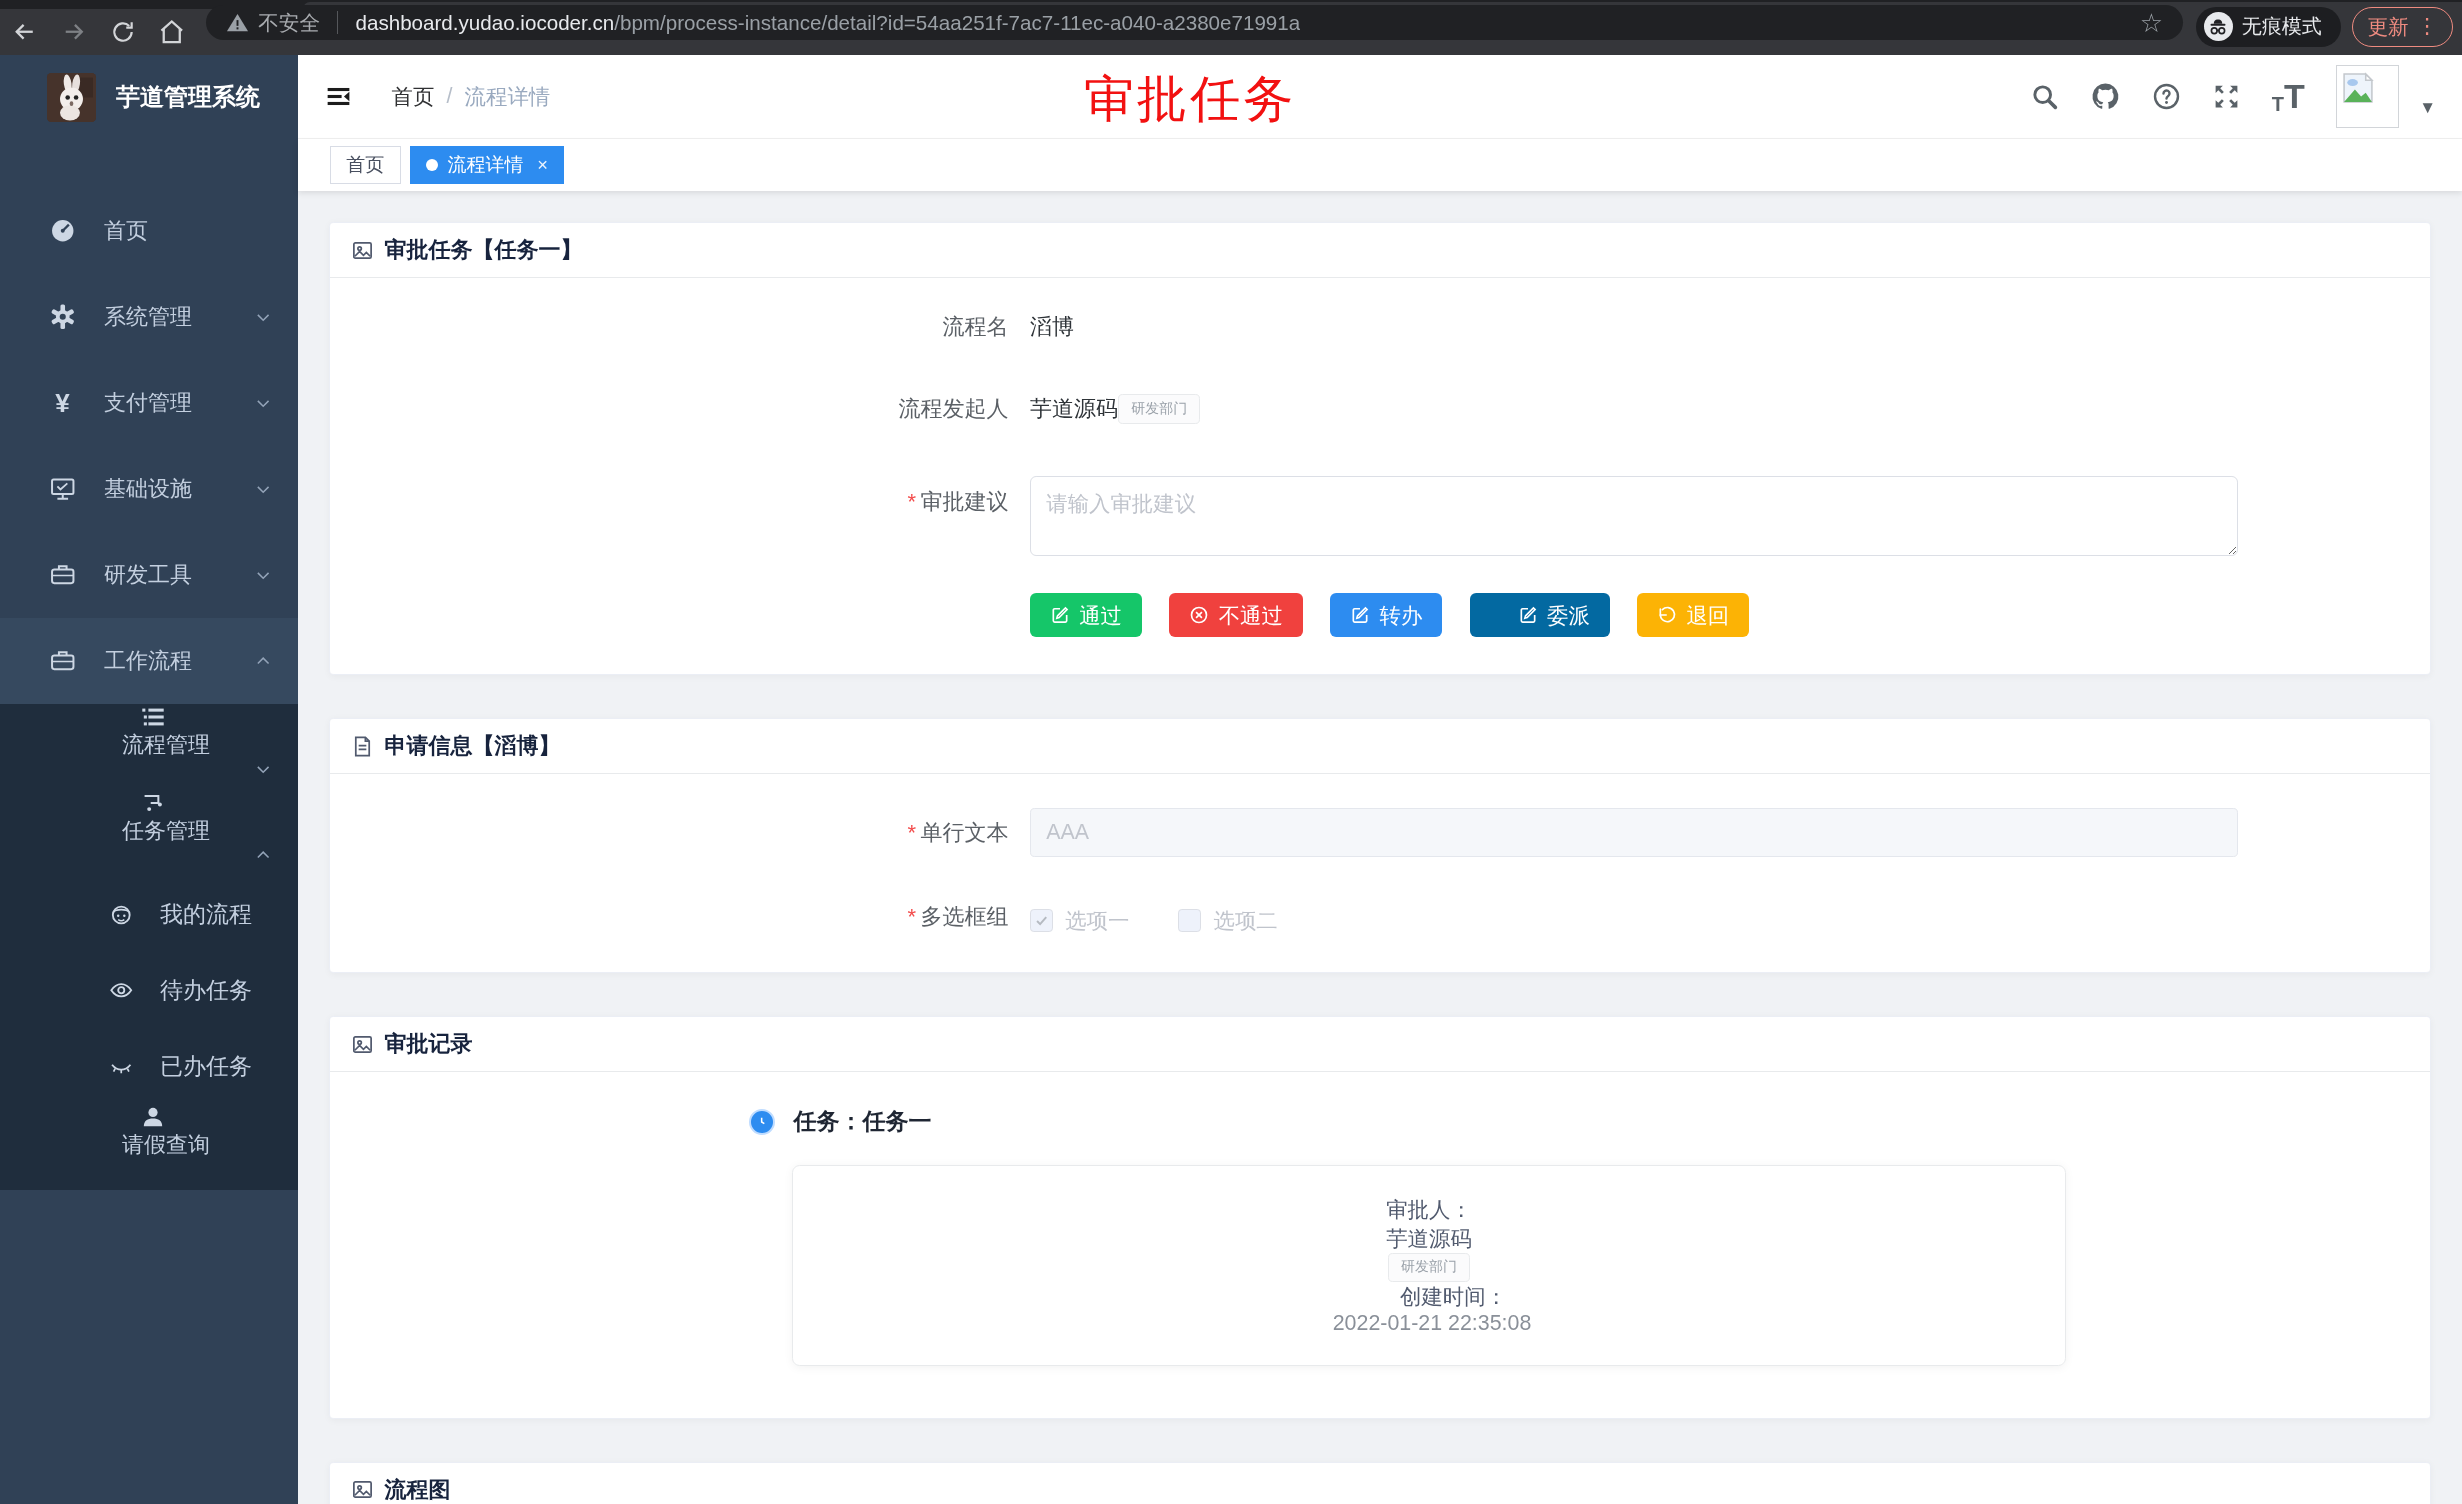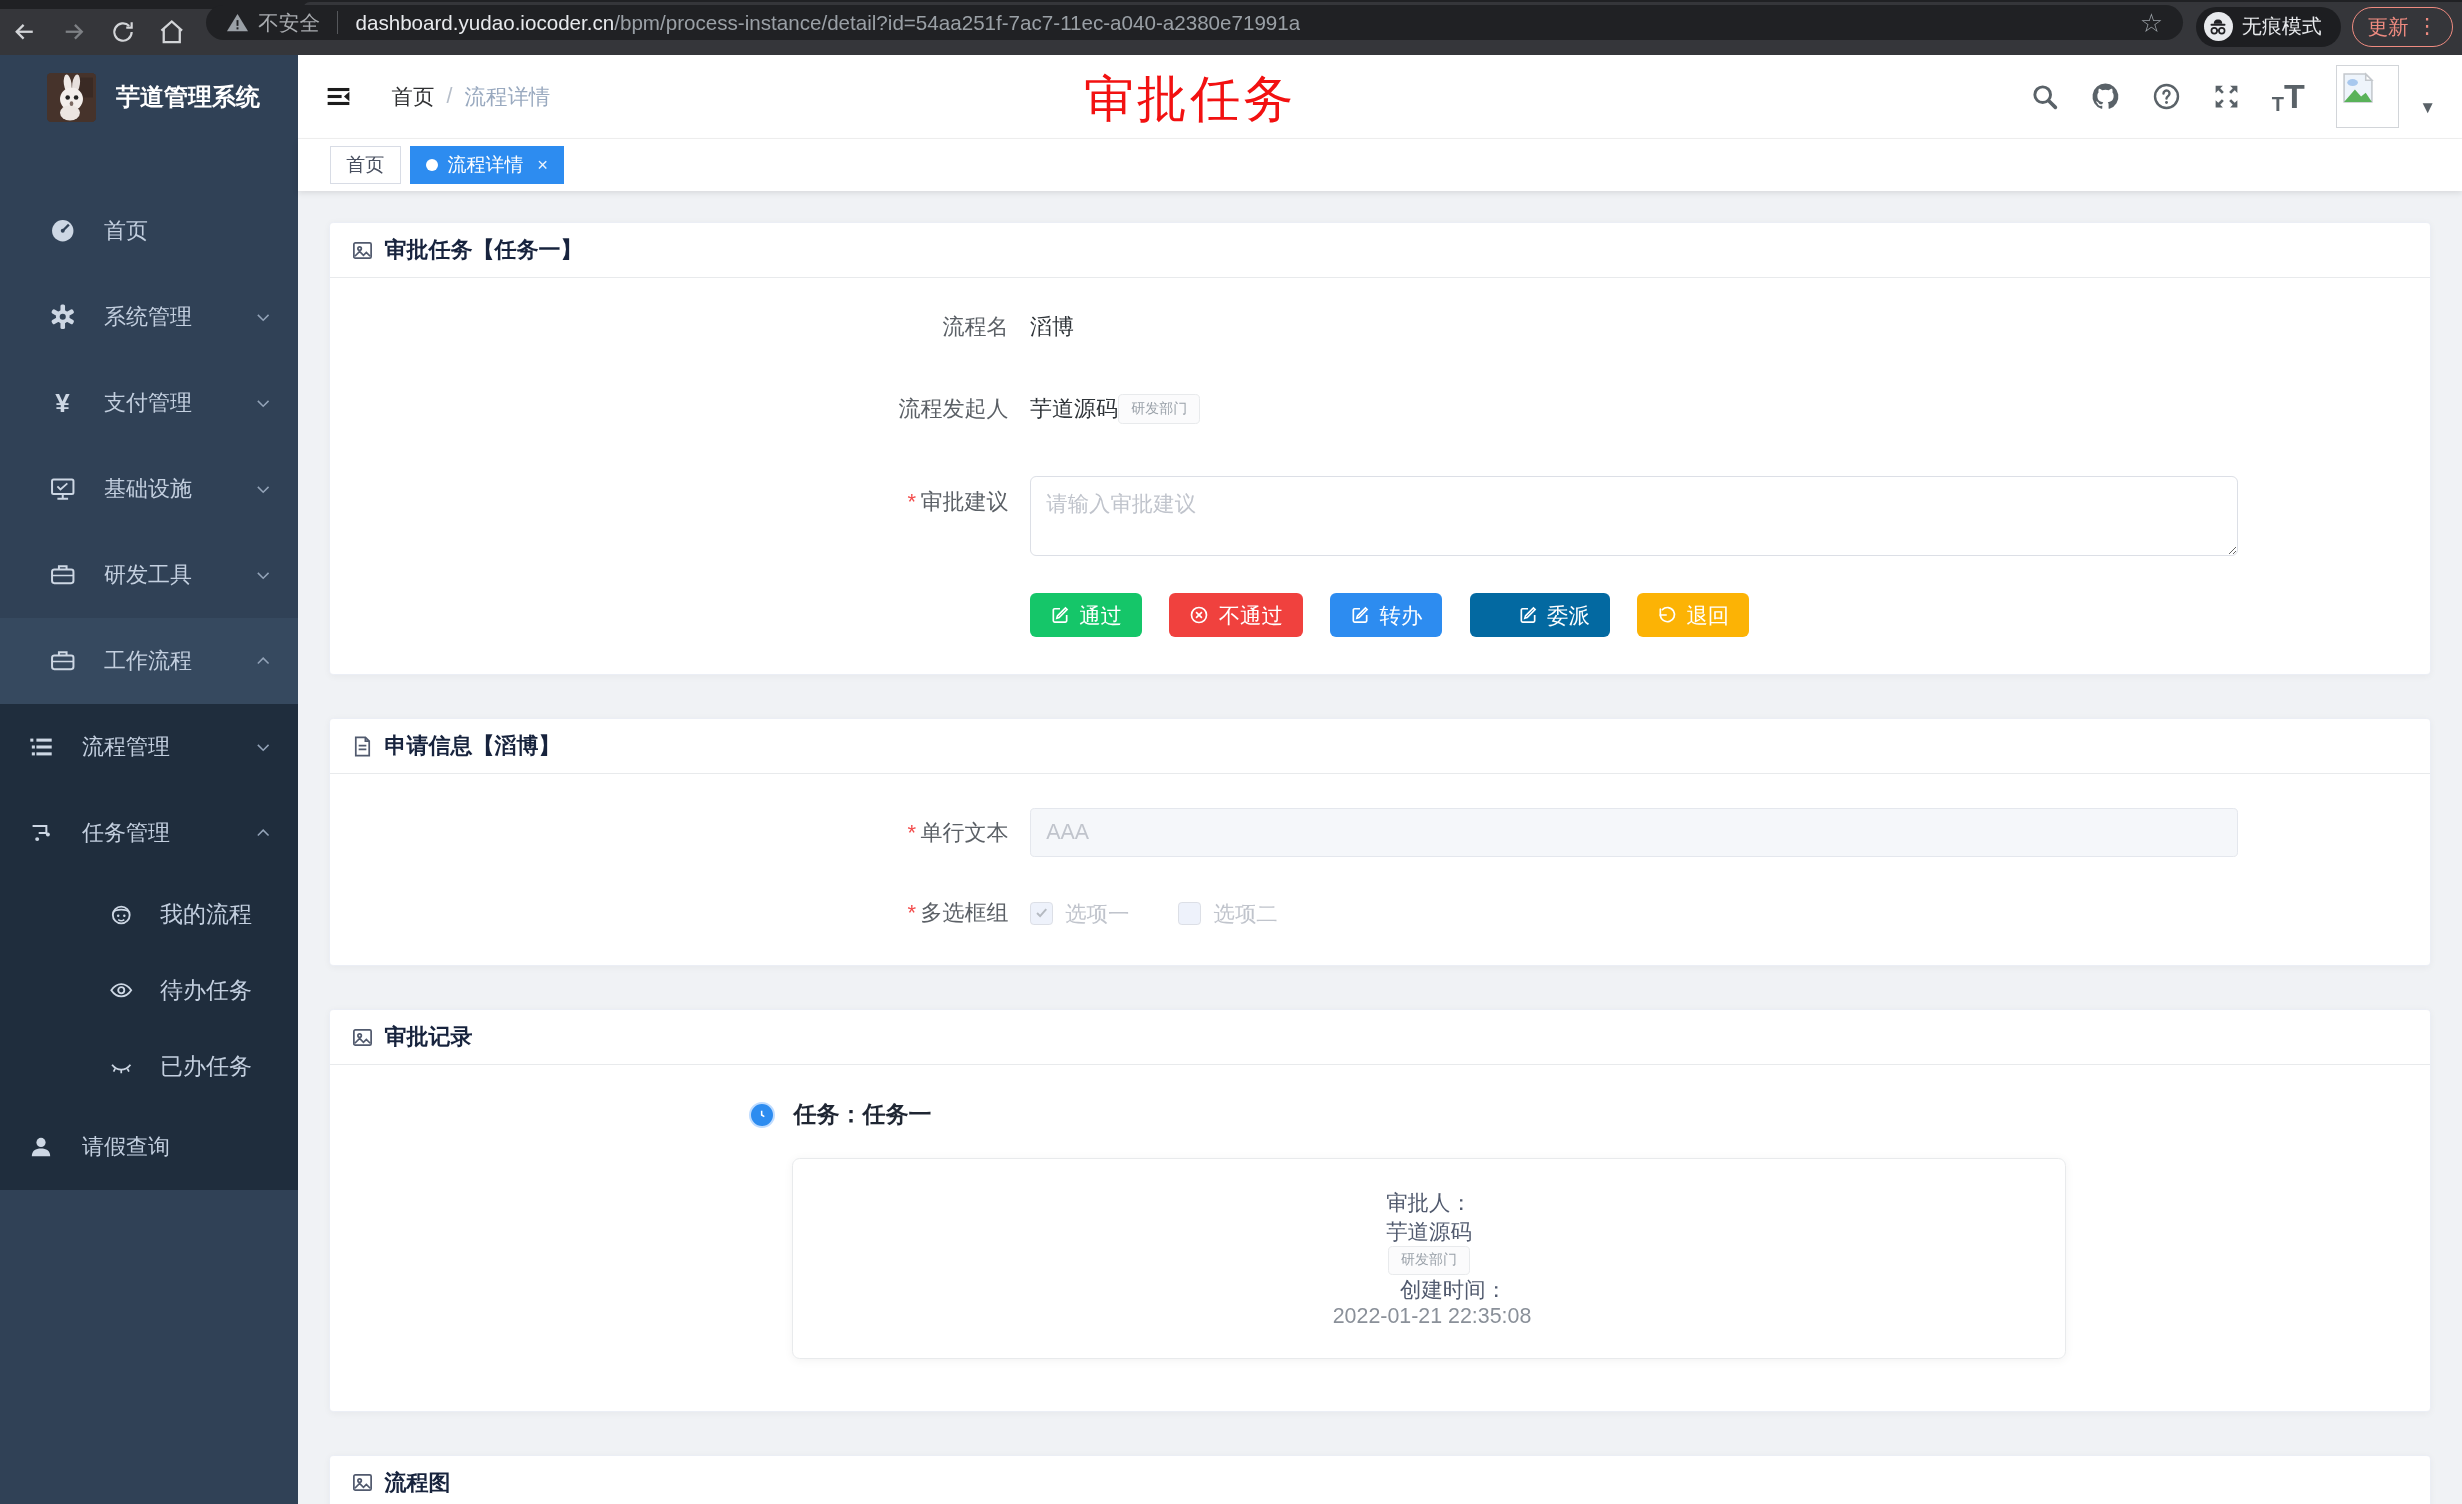--- a/index.html
+++ b/index.html
@@ -39,21 +39,21 @@
   .sidebar { width:298px; height:100%; background:#304156; flex:0 0 298px; overflow:hidden; }
   .logo-row { height:84px; display:flex; align-items:center; padding-left:47px; gap:20px; }
   .logo-img { width:49px; height:49px; border-radius:4.6px; overflow:hidden; background:#43322c; flex:0 0 49px; }
   .app-title { color:#fff; font-size:24px; font-weight:bold; }
   .menu { margin-top:49px; }
   .mi { display:flex; align-items:center; height:86px; padding:0 26px 0 47px; color:#c3cfdf; font-size:22px; }
   .mi .ic { width:31px; display:flex; justify-content:center; margin-right:26px; color:#cdd7e4; }
   .mi .chev { margin-left:auto; color:#93a3b8; }
   .mi.hl { background:#36495f; }
   .submenu { background:#1f2d3d; }
-  .mi.l2 { padding-left:25px; }
+  .mi.l2 { padding-left:60px;flex-direction:column; }
   .mi.l3 { height:76px; padding-left:86px; font-size:23px;justify-content:center; }
   .mi.l3 .ic { margin-right:23px; }
   .yen { font-size:26px; font-weight:bold; color:#cdd7e4; }
 
   
   .main { flex:1; display:flex; flex-direction:column; background:#f0f2f5; min-width:0; }
 
   .hdr { position:relative; height:84px; background:#fff; display:flex; align-items:center;
          border-bottom:0.8px solid #f0f0f0; flex:0 0 84px; }
   .hamb { margin-left:24.5px; color:#1c1c1c; }
@@ -102,21 +102,21 @@
                      font-family:"Liberation Sans","DejaVu Sans",sans-serif; }
   textarea.suggest::placeholder { color:#c0c4cc; }
   .btnrow { display:flex; gap:27.5px; margin-left:700px; }
   .btn { height:44px; border:none; border-radius:6.1px; color:#fff; font-size:21.4px; padding:0 20px;
          display:flex; align-items:center; gap:9.2px; cursor:pointer;
          font-family:"Liberation Sans","DejaVu Sans",sans-serif; }
 
   input.dis-input { width:1208px; height:49px; background:#f5f7fa; border:1.5px solid #e4e7ed;
                     border-radius:4.6px; color:#c0c4cc; font-size:21.4px; padding:0 15.3px;
                     font-family:"Liberation Sans","DejaVu Sans",sans-serif; }
-  .cbx-group { display:flex; gap:49px; align-items:center; }
+  .cbx-group { display:flex; gap:49px; align-items:center;margin-top:8px; }
   .cbx { display:flex; align-items:center; gap:12.2px; }
   .cbx-box { width:23px; height:23px; border:1.5px solid #dcdfe6; border-radius:3.8px; background:#eef2fb;
              display:flex; align-items:center; justify-content:center; color:#b5bac1; }
   .cbx-label { font-size:21.4px; color:#c0c4cc; }
 
   .timeline { margin-left:419px; display:flex; align-items:center; gap:18.4px; }
   .clock-node { width:26px; height:26px; border-radius:50%; background:#2d8cf0;
                 border:2.3px solid #bfdcff; display:flex; align-items:center; justify-content:center; }
   .task-title { font-size:23px; font-weight:bold; color:#1f2633; }
   .record-box { margin:27.5px 0 9.2px 462px; width:1274px; border:1.5px solid #e8eaec; border-radius:7.6px;

